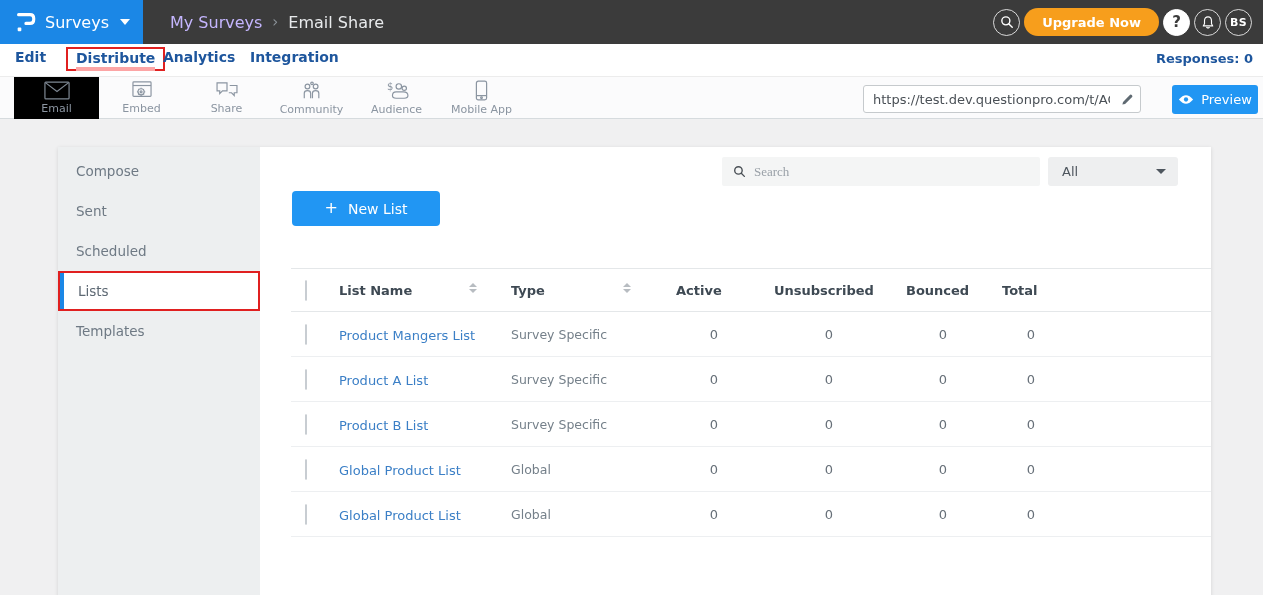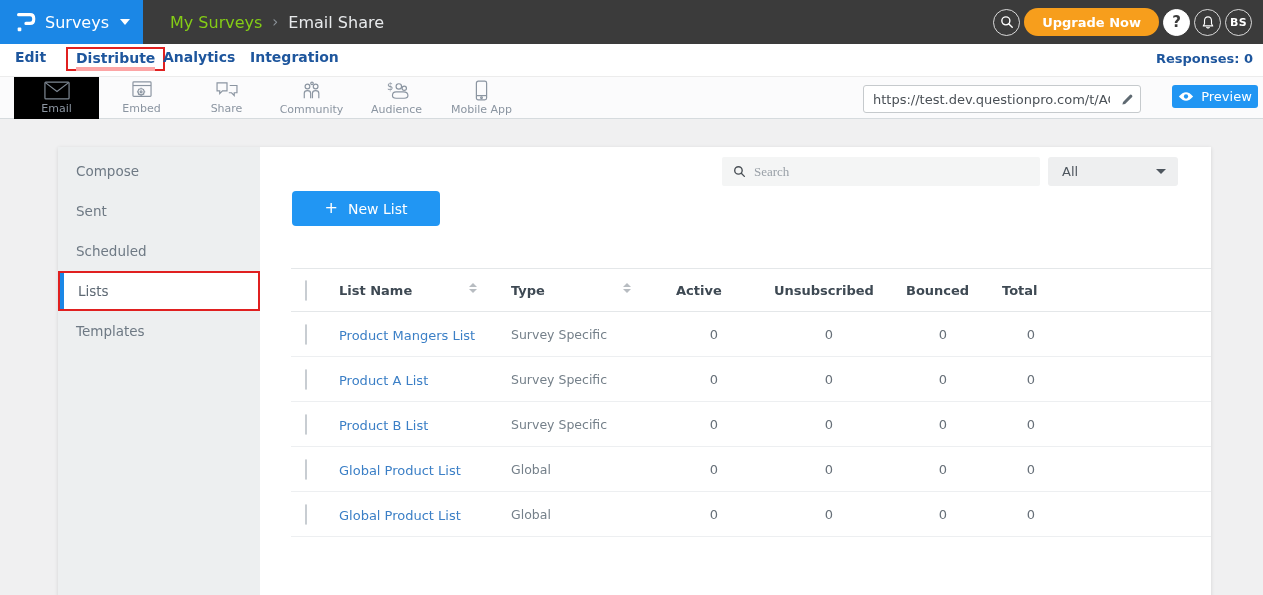--- a/index.html
+++ b/index.html
@@ -6,21 +6,21 @@
   html,body { font-family:"DejaVu Sans","Liberation Sans",sans-serif; }
   #app { position:relative; width:1263px; height:595px; background:#f0f0f1; overflow:hidden; }
 
   
   .topbar { position:absolute; top:0; left:0; width:1263px; height:44px; background:#3b3b3b; display:flex; align-items:center; }
   .logo-section { width:143px; height:44px; background:#1b87e6; display:flex; align-items:center; padding-left:14px; gap:9px; cursor:pointer; }
   .logo-mark { width:22px; height:30px; display:flex; align-items:center; }
   .logo-section .product { color:#fff; font-size:16px; }
   .caret-down-white { width:0; height:0; border-left:5px solid transparent; border-right:5px solid transparent; border-top:6px solid #fff; margin-left:2px; }
   .breadcrumb { display:flex; align-items:center; gap:10px; margin-left:27px; font-size:16px; }
-  .breadcrumb .parent { color:#84cc16; cursor:pointer; }
+  .breadcrumb .parent { color:#c4b5fd; cursor:pointer; }
   .breadcrumb .sep { color:#8b9298; font-size:15px; }
   .breadcrumb .current { color:#e8eaec; }
   .topbar-right { margin-left:auto; display:flex; align-items:center; gap:4px; padding-right:11px; }
   .circle-btn { width:27px; height:27px; border-radius:50%; border:1px solid rgba(255,255,255,.8); display:flex; align-items:center; justify-content:center; cursor:pointer; color:#fff; }
   .circle-btn.filled { background:#fff; color:#3b3b3b; border-color:#fff; font-weight:bold; font-size:15px; }
   .upgrade-btn { height:28px; padding:0 18px; border:none; border-radius:14px; background:#f79e1c; color:#fff; font-size:13px; font-weight:600; font-family:inherit; cursor:pointer; }
   .avatar-initials { font-size:11px; font-weight:600; letter-spacing:.3px; }
 
   
   .tabbar { position:absolute; top:44px; left:0; width:1263px; height:32px; background:#fff; }
@@ -36,21 +36,21 @@
   .toolbar { position:absolute; top:76px; left:0; width:1263px; height:43px; background:#fbfbfc; border-top:1px solid #ececec; border-bottom:1px solid #d6dbde; }
   .channels { position:absolute; left:14px; top:0; height:42px; display:flex; }
   .channel { width:85px; height:42px; display:flex; flex-direction:column; align-items:center; justify-content:center; gap:2px; cursor:pointer; }
   .channel.active { background:#000000; }
   .channel .ch-label { font-size:11px; color:#8b95a1; }
   .channel svg { stroke:#8b95a1; fill:none; stroke-width:1.3; }
   .channel.active svg { stroke:#7e8893; }
   .url-group { position:absolute; left:863px; top:8px; width:278px; height:28px; background:#fff; border:1px solid #c6cacd; border-radius:3px; display:flex; align-items:center; }
   .url-input { flex:1; border:none; outline:none; background:transparent; font-size:13px; color:#4a5056; padding:0 4px 0 9px; font-family:inherit; min-width:0; }
   .pencil-btn { width:26px; display:flex; align-items:center; justify-content:center; cursor:pointer; }
-  .preview-btn { position:absolute; left:1172px; top:8px; width:86px; height:23px; background:#2196f3; color:#fff; border:none; border-radius:3px; font-size:13px; font-family:inherit; display:flex; align-items:center; justify-content:center; gap:7px; cursor:pointer; }
+  .preview-btn { position:absolute; left:1172px; top:8px; width:86px; height:29px; background:#2196f3; color:#fff; border:none; border-radius:3px; font-size:13px; font-family:inherit; display:flex; align-items:center; justify-content:center; gap:7px; cursor:pointer; }
 
   
   .card { position:absolute; left:58px; top:147px; width:1153px; height:460px; background:#fff; box-shadow:0 1px 4px rgba(0,0,0,.12); display:flex; }
   .side { width:202px; background:#edeff0; padding-top:4px; }
   .side-item { height:40px; display:flex; align-items:center; padding-left:18px; font-size:13.5px; color:#6e7984; cursor:pointer; }
   .side-item.active { position:relative; background:#fff; color:#5d6873; border:2px solid #e02020; }
   .side-item.active::before { content:""; position:absolute; left:0; top:0; bottom:0; width:4px; background:#1b87e6; }
   .panel { position:relative; flex:1; }
 
   .search-box { position:absolute; left:462px; top:10px; width:318px; height:29px; background:#f4f5f5; border-radius:2px; display:flex; align-items:center; padding-left:11px; gap:8px; }

